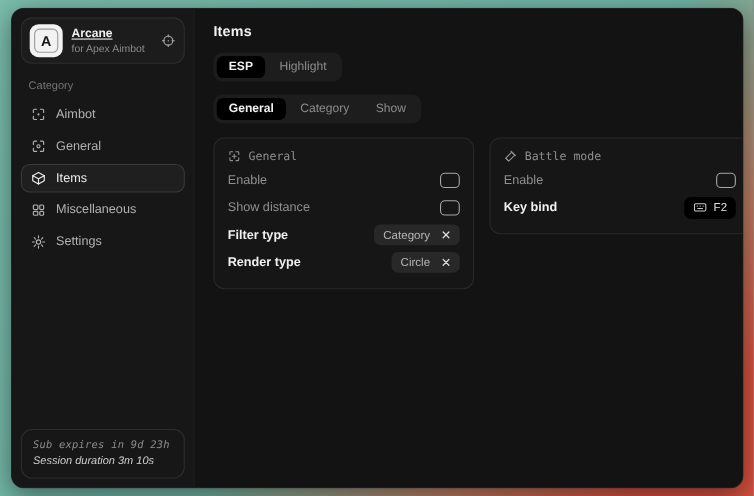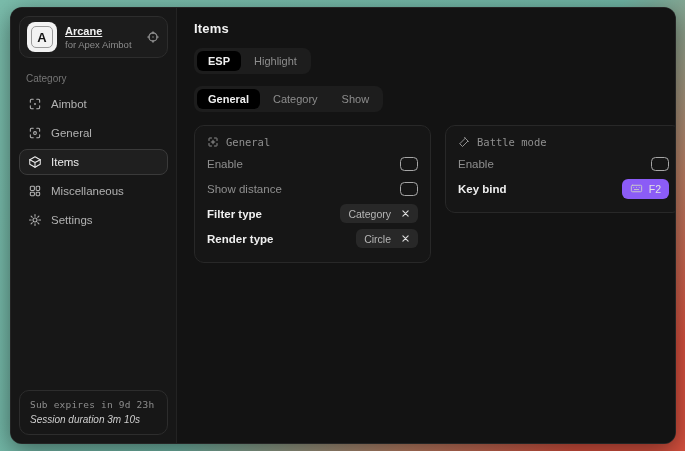--- a/index.html
+++ b/index.html
@@ -46,21 +46,21 @@
     border:1px solid transparent; cursor:default;
   }
   .nav-item.selected { background:#1f1f1f; border-color:#3a3a3a; color:#ececec; }
   .nav-item .ic { display:flex; color:inherit; }
   .side-footer {
     margin-top:auto; border:1px solid #2d2d2d; border-radius:10px;
     padding:8px 10px 9px;
   }
   .side-footer .l1 {
     font-family:"DejaVu Sans Mono", monospace;
-    color:#8d8d8d; font-size:9.5px; letter-spacing:0.2px;
+    color:#8d8d8d; font-size:9.5px; letter-spacing:0.2px;font-style:italic;
   }
   .side-footer .l2 { color:#cfcfcf; font-size:10px; margin-top:4px;font-style:italic; }
   
   .main { flex:1; padding:13px 17px; background:#131313; }
   .page-title { color:#f2f2f2; font-size:13px; font-weight:700; letter-spacing:0.2px; }
   .tab-row { margin-top:12px; }
   .tab-group {
     display:inline-flex; background:#1d1d1d; border-radius:8px; padding:3px; gap:2px;
   }
   .tab {
@@ -86,21 +86,21 @@
   .checkbox {
     width:18px; height:14px; border:1.6px solid #a6a6a6; border-radius:4.5px;
     background:transparent; cursor:pointer;
   }
   .chip {
     display:inline-flex; align-items:center; gap:10px; background:#282828;
     border-radius:6px; padding:3.5px 8px; color:#b5b5b5; font-size:10.5px; cursor:pointer;
   }
   .chip .x { display:flex; color:#dcdcdc; cursor:pointer; }
   .keypill {
-    display:inline-flex; align-items:center; gap:6px; background:#8b5cf6;
+    display:inline-flex; align-items:center; gap:6px; background:#000000;
     border-radius:6px; padding:3.5px 8px; color:#e2e2e2; font-size:10.5px; cursor:pointer;
   }
   .keypill .ic { display:flex; color:#c9c9c9; }
   svg { display:block; }
 </style>
 </head>
 <body>
 
 <div class="window">
 

